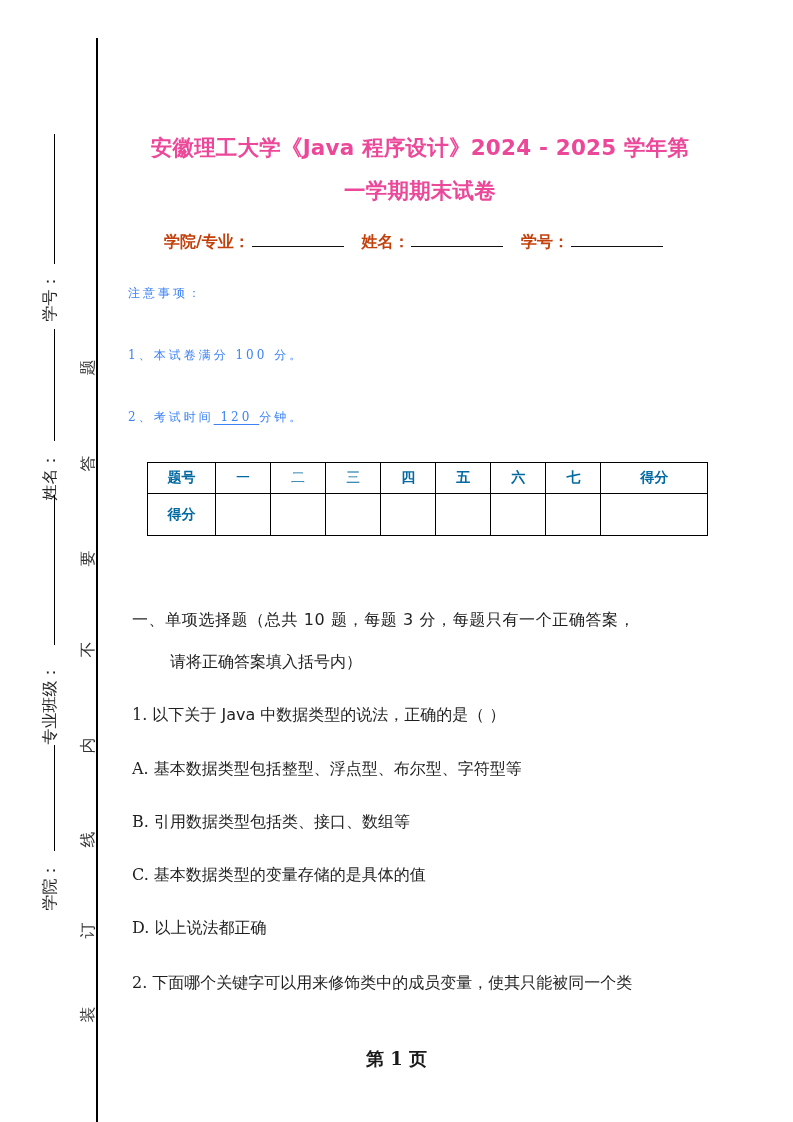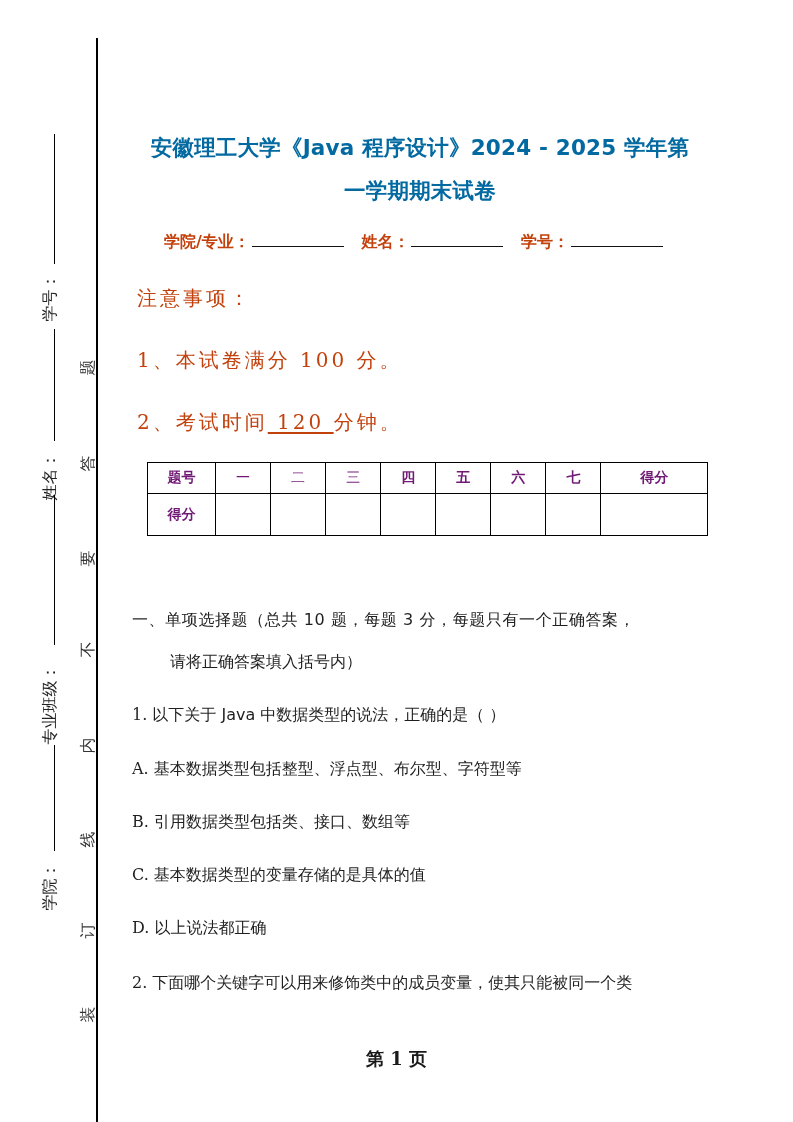--- a/index.html
+++ b/index.html
@@ -9,33 +9,33 @@
   
   .bind-line { position:absolute; left:96px; top:38px; width:1.5px; height:1084px; background:#000; }
   .seg { position:absolute; left:54px; width:1.2px; background:#000; }
   .vlabel { position:absolute; white-space:nowrap; font-family:"DejaVu Sans", "Liberation Sans", sans-serif;
             font-size:16px; color:#222; transform:rotate(-90deg); transform-origin:center center; }
   .vchar { position:absolute; left:78px; width:20px; text-align:center; font-size:16px;
            color:#333; transform:rotate(-90deg); font-family:"DejaVu Sans", "Liberation Sans", sans-serif; }
 
   .title { position:absolute; left:110px; width:620px; text-align:center;
            font-family:"DejaVu Sans", "Liberation Sans", sans-serif; font-weight:bold;
-           font-size:21.5px; color:#0369a1; letter-spacing:0.2px; }
+           font-size:21.5px; color:#ec4899; letter-spacing:0.2px; }
 
   .info { position:absolute; top:230px; left:164px; font-family:"DejaVu Sans", "Liberation Sans", sans-serif;
           font-weight:bold; font-size:16px; color:#c2410c; white-space:nowrap; }
   .info .blank { display:inline-block; width:92px; border-bottom:1.3px solid #111; height:16px; vertical-align:baseline; margin:0 12px 0 2px; }
 
-  .txt { position:absolute; left:137px; font-size:20px; white-space:nowrap; color:#c2410c; }
+  .txt { position:absolute; left:128px; font-size:12px; white-space:nowrap; color:#3b82f6; }
   .sp { letter-spacing:3px; }
   .u { text-decoration:underline; text-underline-offset:3px; }
 
   table.score { position:absolute; left:147px; top:462px; width:561px; border-collapse:collapse;
                 font-family:"DejaVu Sans", "Liberation Sans", sans-serif; font-size:14px; }
-  table.score td { border:1.3px solid #000; text-align:center; padding:0; color:#701a75; }
+  table.score td { border:1.3px solid #000; text-align:center; padding:0; color:#0369a1; }
   table.score td.hd { font-weight:bold; }
   table.score tr.r1 td { height:30px; }
   table.score tr.r2 td { height:41px; }
   table.score tr.r3 td { height:51px; }
 
   .q { position:absolute; left:132px; font-size:16px; white-space:nowrap; color:#1f1f1f;
        font-family:"DejaVu Sans", "Liberation Sans", sans-serif; }
   .q .lead { font-family:"DejaVu Serif", "Liberation Serif", serif; }
   .footer { position:absolute; top:1047px; left:0; width:793px; text-align:center; font-weight:bold;
             font-size:18px; font-family:"DejaVu Serif", "Liberation Serif", serif; }

